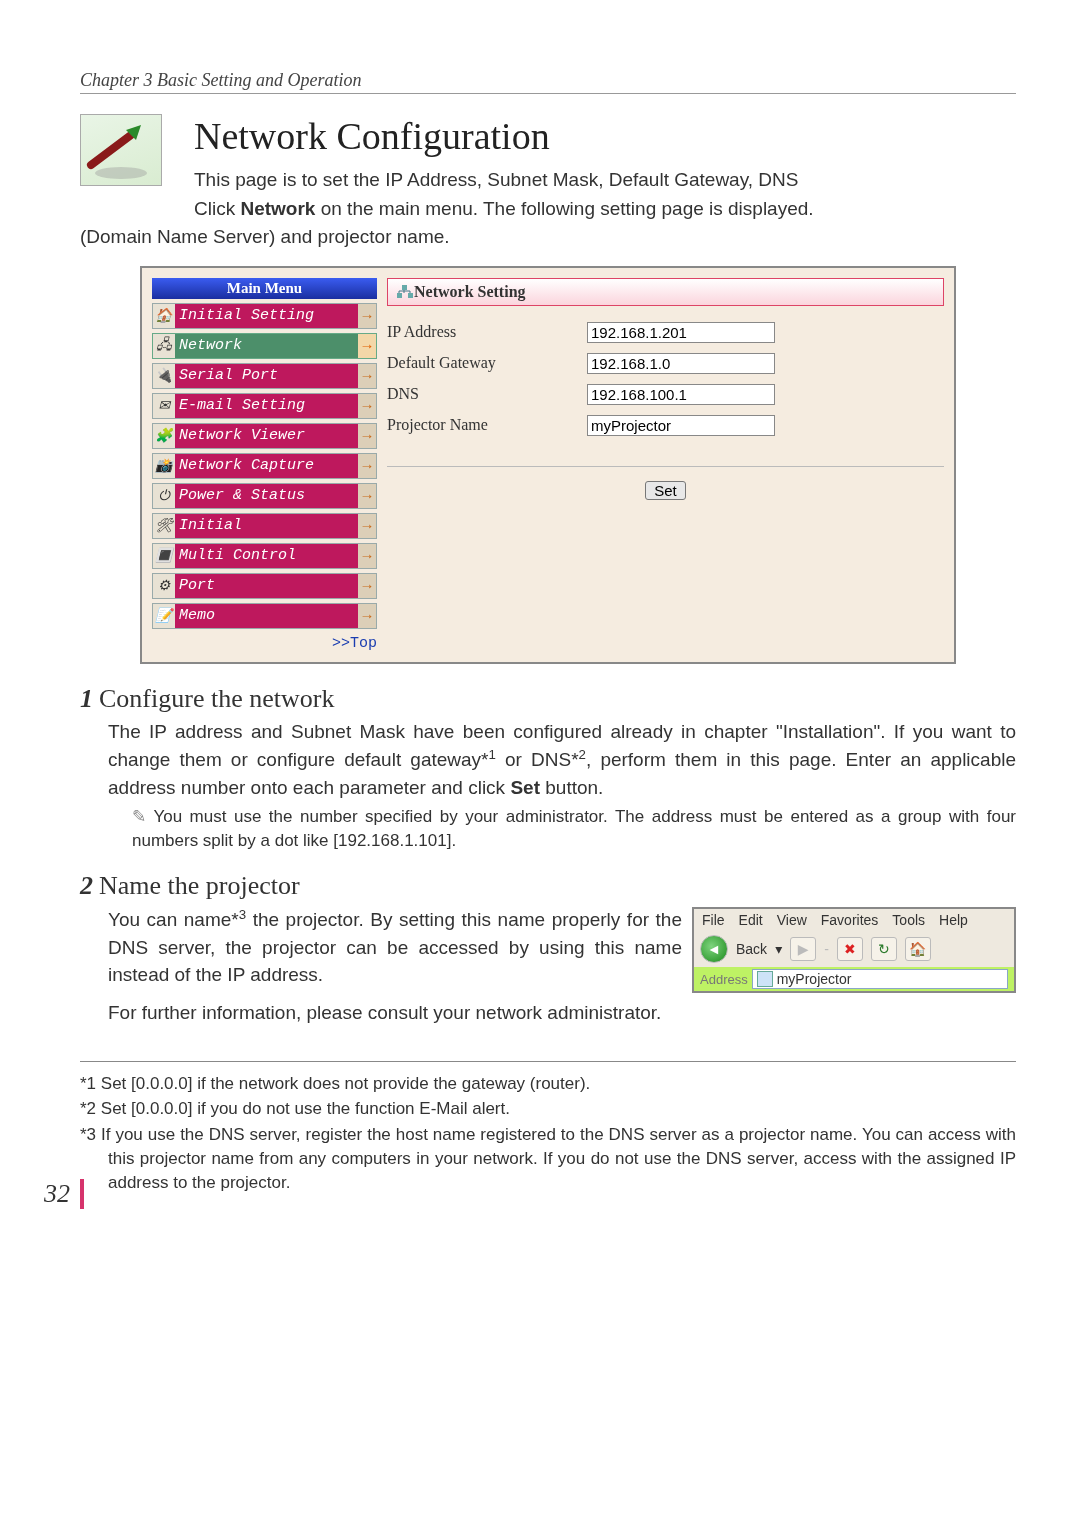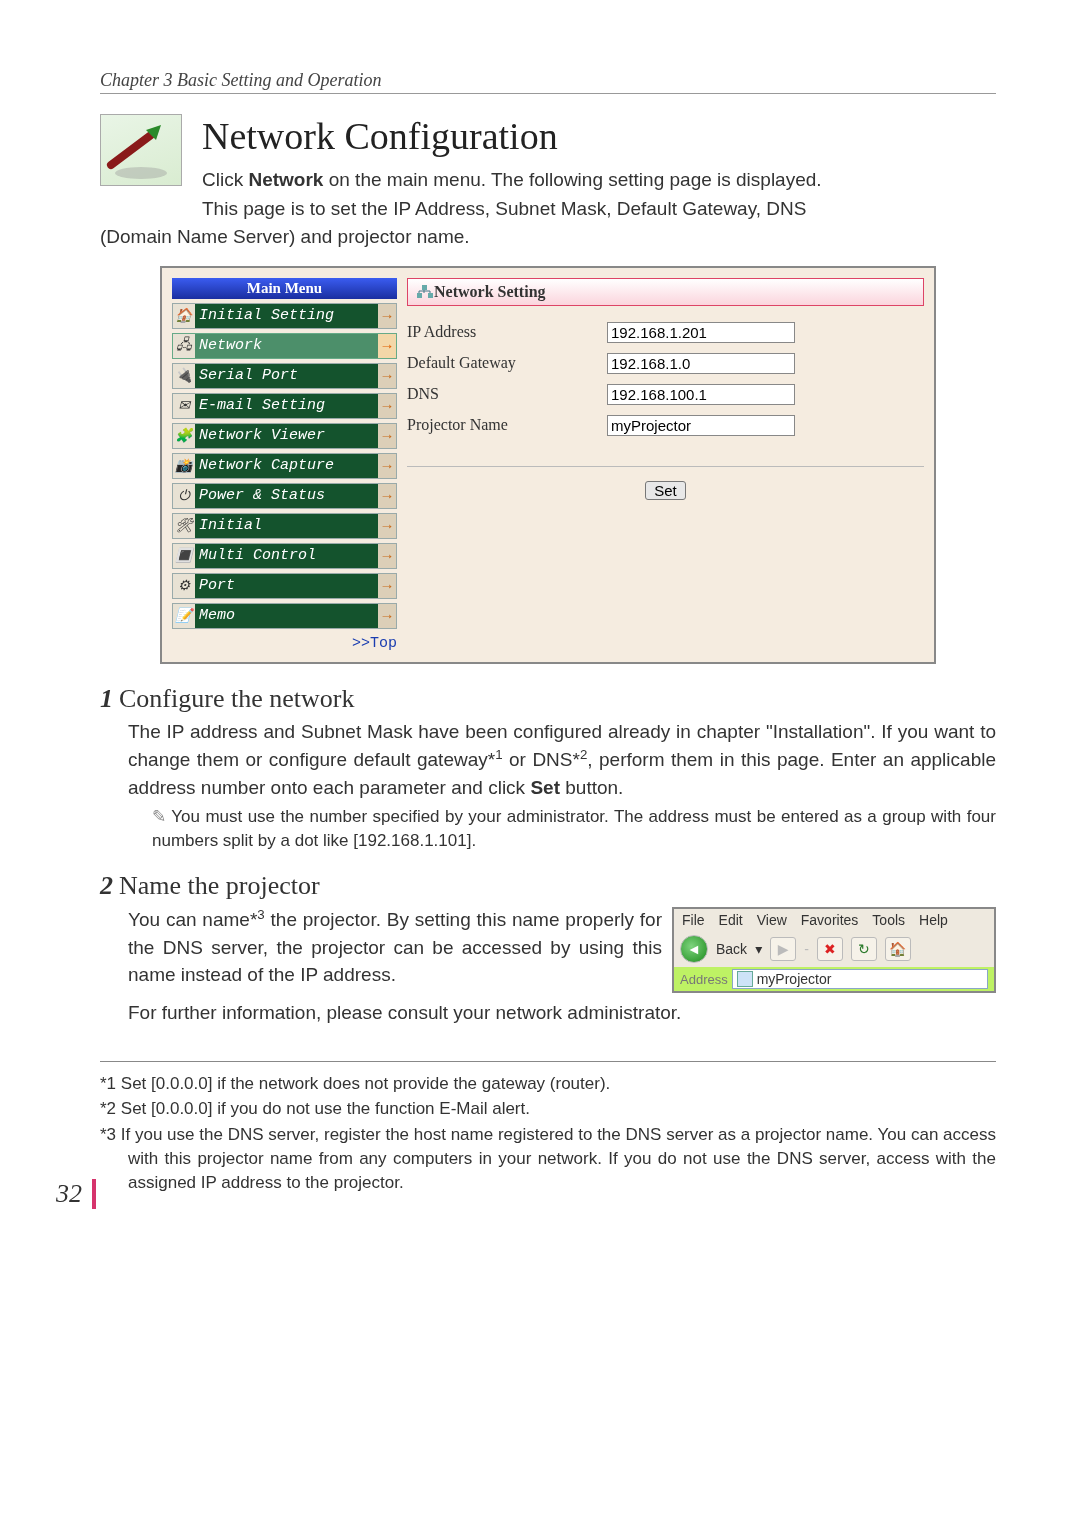--- a/index.html
+++ b/index.html
@@ -4,38 +4,37 @@
 <style>
   body {
     margin: 0;
     padding: 0;
     background: #fff;
     font-family: Arial, Helvetica, sans-serif;
     color: #333;
     width: 1080px;
   }
   .page {
-    padding: 70px 84px 40px 80px;
+    padding: 70px 64px 40px 80px;
     box-sizing: border-box;
     position: relative;
-    margin-left: 20px;
   }
   .chapter-line {
     font-style: italic;
     font-family: Georgia, 'Times New Roman', serif;
     font-size: 18px;
     color: #444;
     border-bottom: 1px solid #999;
     padding-bottom: 2px;
     margin-bottom: 20px;
   }
   .title-row {
     display: flex;
     align-items: flex-start;
-    gap: 20px;
+    gap: 32px;
   }
   .title-icon {
     width: 80px;
     height: 70px;
     border: 1px solid #aaa;
     background: linear-gradient(160deg,#e9f5e6,#d9ecd1);
     position: relative;
     flex: 0 0 auto;
   }
   .title-icon svg { width: 100%; height: 100%; }
@@ -91,21 +90,21 @@
   }
   .menu-item.active { border-color:#6a8; }
   .menu-item .mi-icon {
     width: 22px; height: 22px;
     display:flex;align-items:center;justify-content:center;
     font-size:14px;
   }
   .menu-item .mi-label {
     flex:1;
     padding:0 4px;
-    background:#14532d;
+    background:#be185d;
     color:#fff;
     height:100%;
     display:flex;align-items:center;
   }
   .menu-item.active .mi-label { background:#4c8f6a; color:#fff; }
   .menu-item .mi-arrow {
     width:18px;height:100%;
     background:#dccfb8;
     color:#c86a1a;
     display:flex;align-items:center;justify-content:center;
@@ -191,21 +190,21 @@
   .ie-tool .back { background: radial-gradient(circle at 40% 40%, #7ed47e, #1a8a1a); color:#fff; border-radius:50%; width:26px;height:26px;}
   .ie-addr { display:flex; align-items:center; padding:2px 6px; background:#bef264;}
   .ie-addr .lbl { color:#777; font-size:13px; margin-right:4px;}
   .ie-addr .box { flex:1; border:1px solid #8aa6c8; background:#fff; padding:1px 4px; display:flex;align-items:center;gap:4px; font-size:14px;}
   .ie-addr .eicon{ width:14px;height:14px;background:#cde3f7;border:1px solid #6a9;display:inline-block;}
   .clear { clear:both; }
 
   hr.footsep { margin: 34px 0 10px 0; border:none; border-top:1px solid #888;}
   .footnote { font-size:17px; line-height:1.4; margin:0 0 2px 0; padding-left:28px; text-indent:-28px; text-align:justify;}
   .page-num {
-    position:absolute; left:36px; bottom:28px;
+    position:absolute; left:44px; bottom:28px;
     font-family: Georgia, serif; font-style:italic; font-size:26px;
     border-right: 4px solid #d6336c; padding-right:10px;
   }
 </style>
 </head>
 <body>
 
 <div class="page">
 
   <div class="chapter-line">Chapter 3 Basic Setting and Operation</div>
@@ -213,24 +212,24 @@
   <div class="title-row">
     <div class="title-icon">
       <svg viewBox="0 0 80 70">
           <path d="M10 50 L50 20" stroke="#8a1a1a" stroke-width="8" stroke-linecap="round"></path>
           <path d="M45 15 L60 10 L55 25 Z" fill="#2a8a2a"></path>
           <ellipse cx="40" cy="58" rx="26" ry="6" fill="#999" opacity="0.4"></ellipse>
         </svg>
     </div>
     <div style="flex:1">
       <h1 class="main-title">Network Configuration</h1>
+      <p class="intro-text">This page is to set the IP Address, Subnet Mask, Default Gateway, DNS</p>
       <p class="intro-text">
         <span>Click </span><span class="bold">Network</span><span> on the main menu. The following setting page is displayed.</span>
       </p>
-      <p class="intro-text">This page is to set the IP Address, Subnet Mask, Default Gateway, DNS</p>
     </div>
   </div>
   <p class="intro-continue">(Domain Name Server) and projector name.</p>
 
   <div class="screenshot">
     <div class="menu-col">
       <div class="menu-header">Main Menu</div>
       <div id="menu-items">
           <div class="menu-item">
             <span class="mi-icon">🏠</span>

